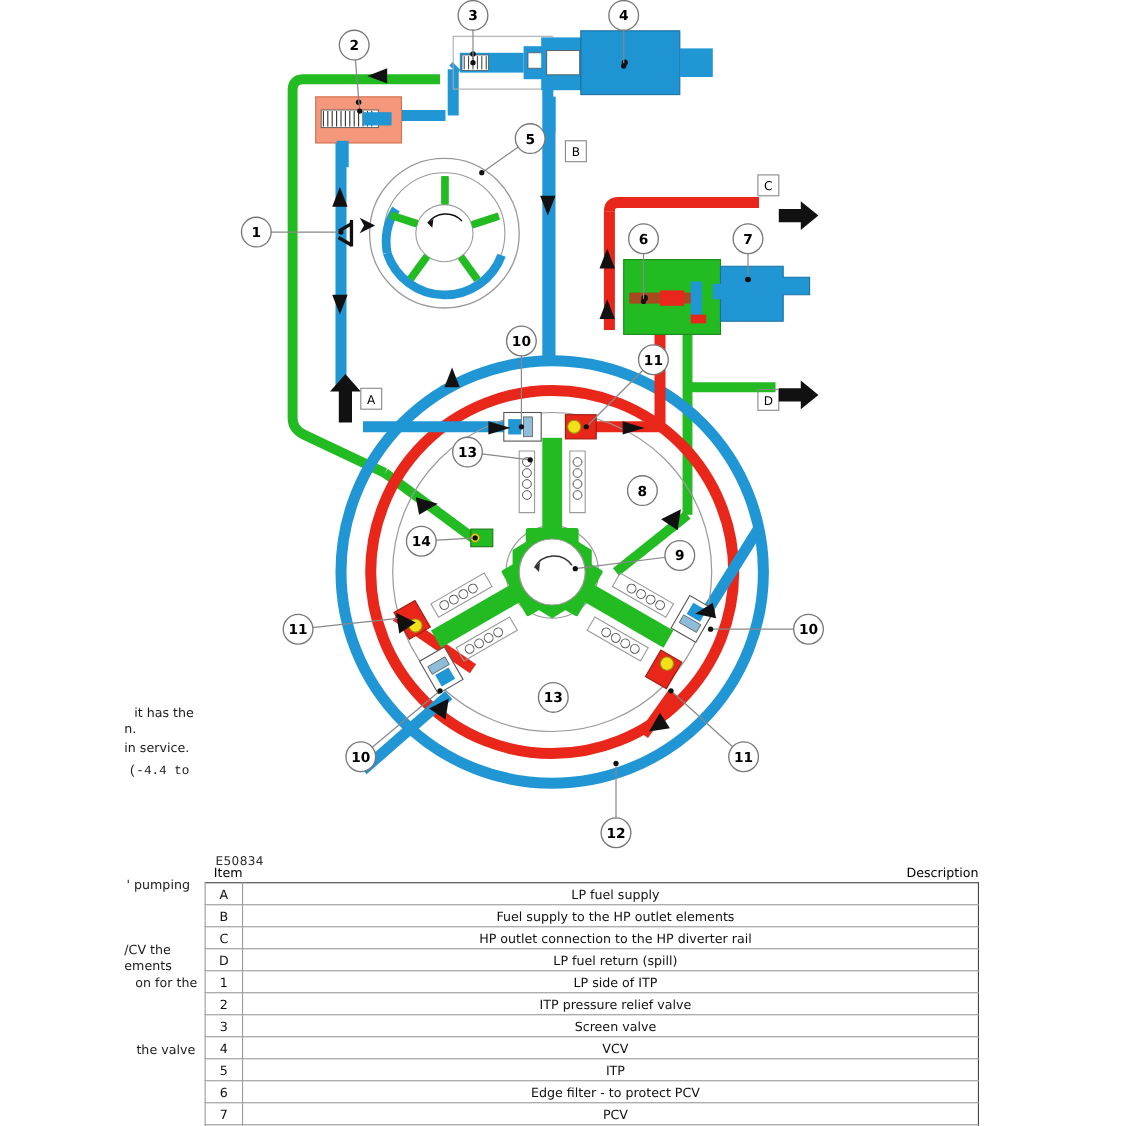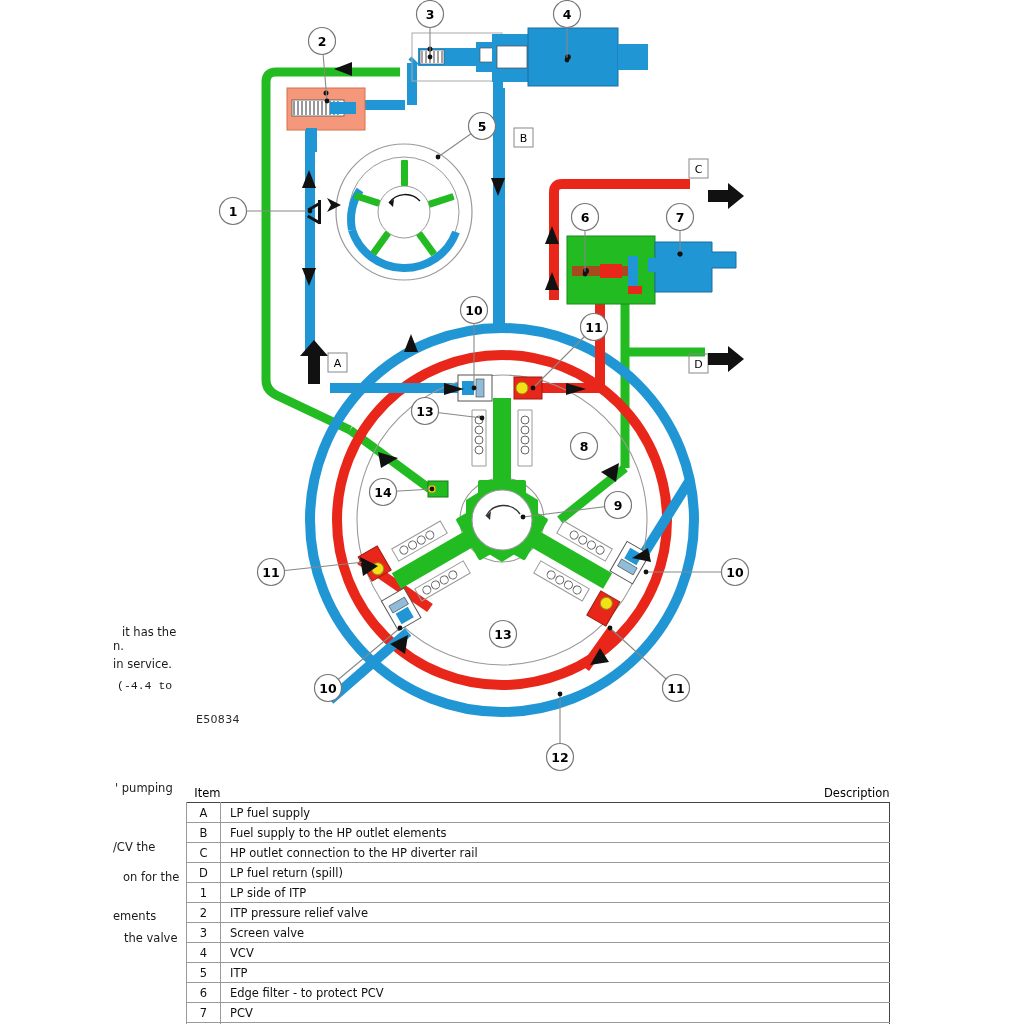--- a/index.html
+++ b/index.html
@@ -14,26 +14,27 @@
   #root { position:absolute; inset:0; }
 
   
   .margin-text {
     position:absolute;
     font-family:"DejaVu Sans", sans-serif;
     font-size:11.5px;
     color:#1a1a1a;
     white-space:pre;
     line-height:1.45;
+    margin-top:16px;
   }
 
   
   .fig-id {
     position:absolute;
-    left:196px; top:713px;
+    left:196px; top:776px;
     font-size:11px;
     color:#2a2a2a;
     letter-spacing:0.3px;
   }
 
   
   .tbl-wrap { position:absolute; left:186px; top:786px; width:704px; }
   table.items { border-collapse:collapse; width:100%; font-size:11.5px; color:#111; }
   table.items thead th {
     text-align:right; font-weight:normal; font-size:11.5px;
@@ -48,20 +49,21 @@
     vertical-align:middle;
   }
   table.items tbody td.c-item {
     width:34px; text-align:center;
     border-left:1px solid #9a9a9a;
     border-right:1px solid #9a9a9a;
   }
   table.items tbody td.c-desc {
     padding-left:9px;
     border-right:1px solid #444;
+    text-align:center;
   }
   table.items tbody tr:first-child td { border-top:1px solid #444; }
 
   
   #diagram { position:absolute; left:0; top:0; }
   .cal-txt { font-family:"DejaVu Sans", sans-serif; font-size:12.5px; font-weight:bold; fill:#000; text-anchor:middle; }
   .flow-txt { font-family:"DejaVu Sans", sans-serif; font-size:11px; fill:#000; text-anchor:middle; }
 </style>
 </head>
 <body>
@@ -472,21 +474,21 @@
   </svg>
 
   <div id="margin-layer">
       <div class="margin-text" style="left: 122px; top: 624px;">it has the</div>
       <div class="margin-text" style="left: 113px; top: 638px;">n.</div>
       <div class="margin-text" style="left: 113px; top: 656px; text-align: center;">in service.</div>
       <div class="margin-text" style="left: 117px; top: 678px; font-family: Liberation Mono, monospace;">(-4.4 to</div>
       <div class="margin-text" style="left: 115px; top: 780px;">' pumping</div>
       <div class="margin-text" style="left: 113px; top: 839px;">/CV the</div>
       <div class="margin-text" style="left: 123px; top: 869px;">on for the</div>
-      <div class="margin-text" style="left: 113px; top: 908px;">ements</div>
+      <div class="margin-text" style="left: 113px; top: 854px;">ements</div>
       <div class="margin-text" style="left: 124px; top: 930px;">the valve</div>
     </div>
 
   <div class="fig-id">E50834</div>
 
   <div class="tbl-wrap">
     <table class="items">
       <thead>
         <tr>
           <th class="h-item">Item</th>

